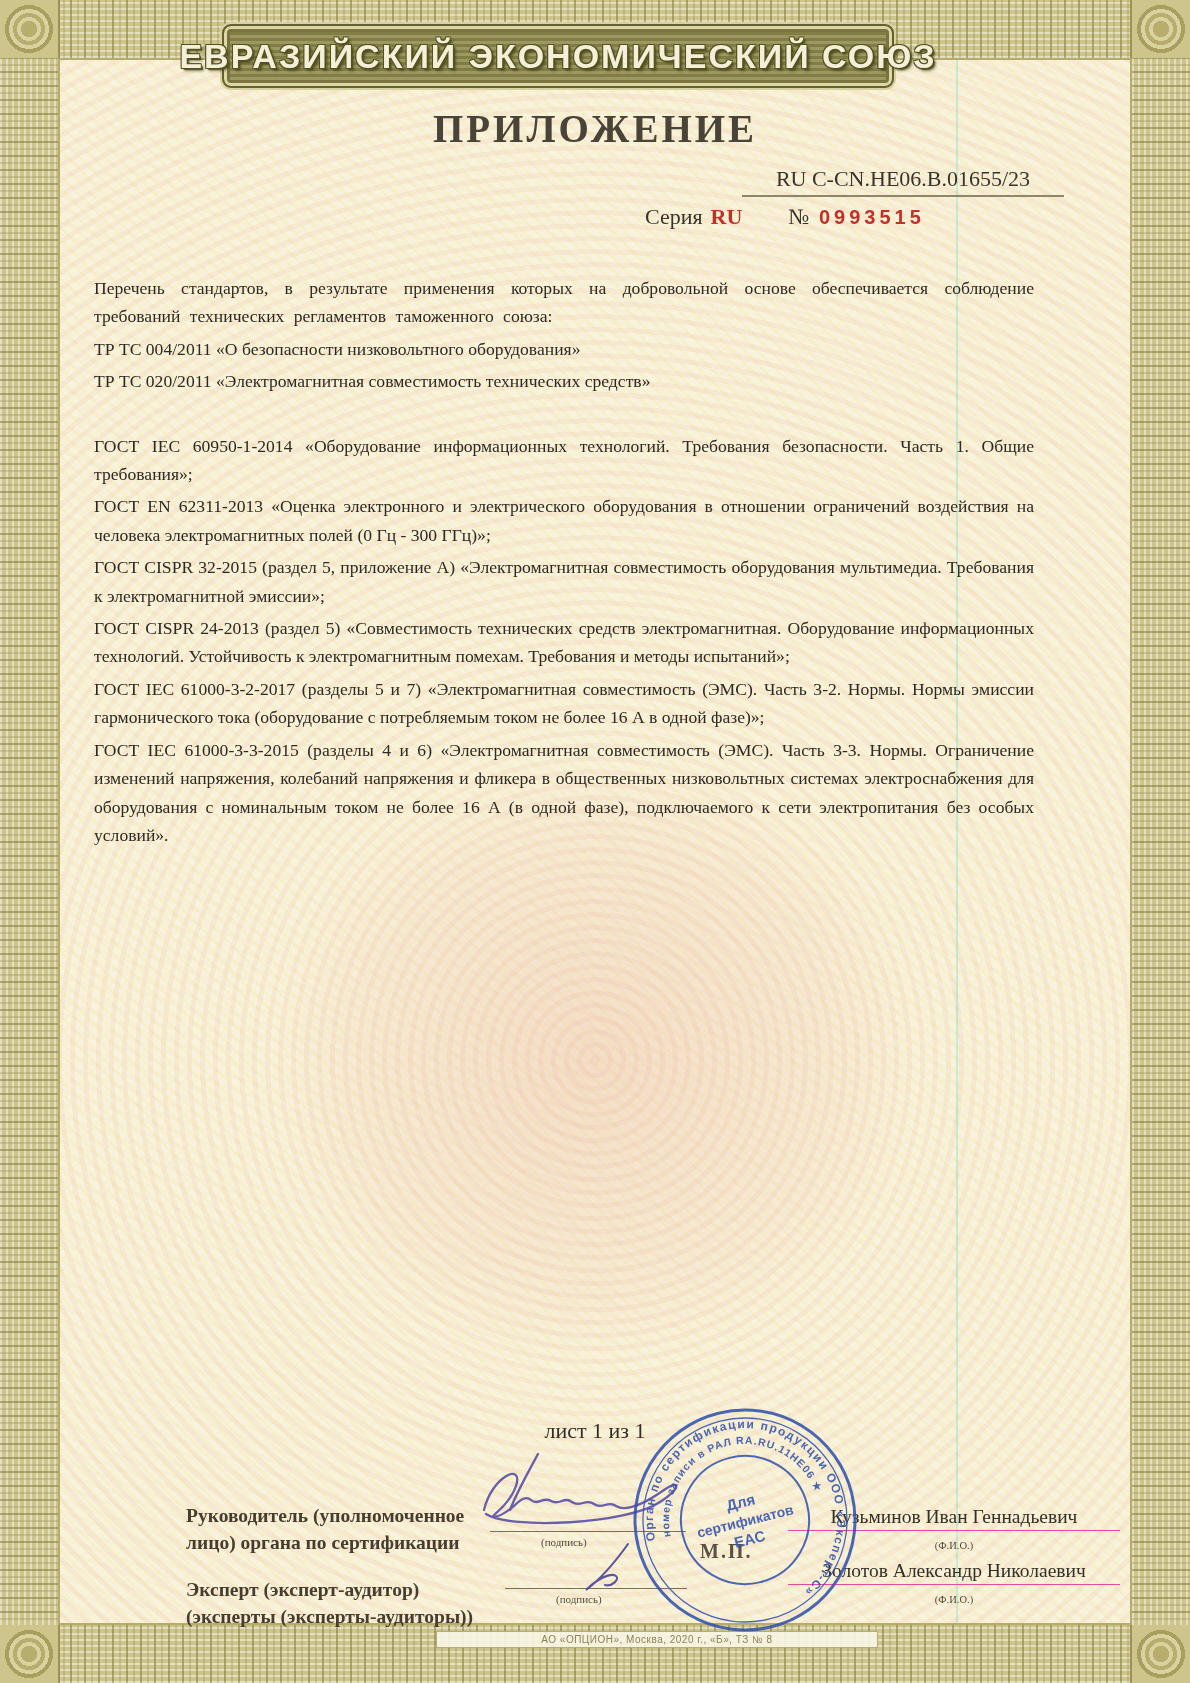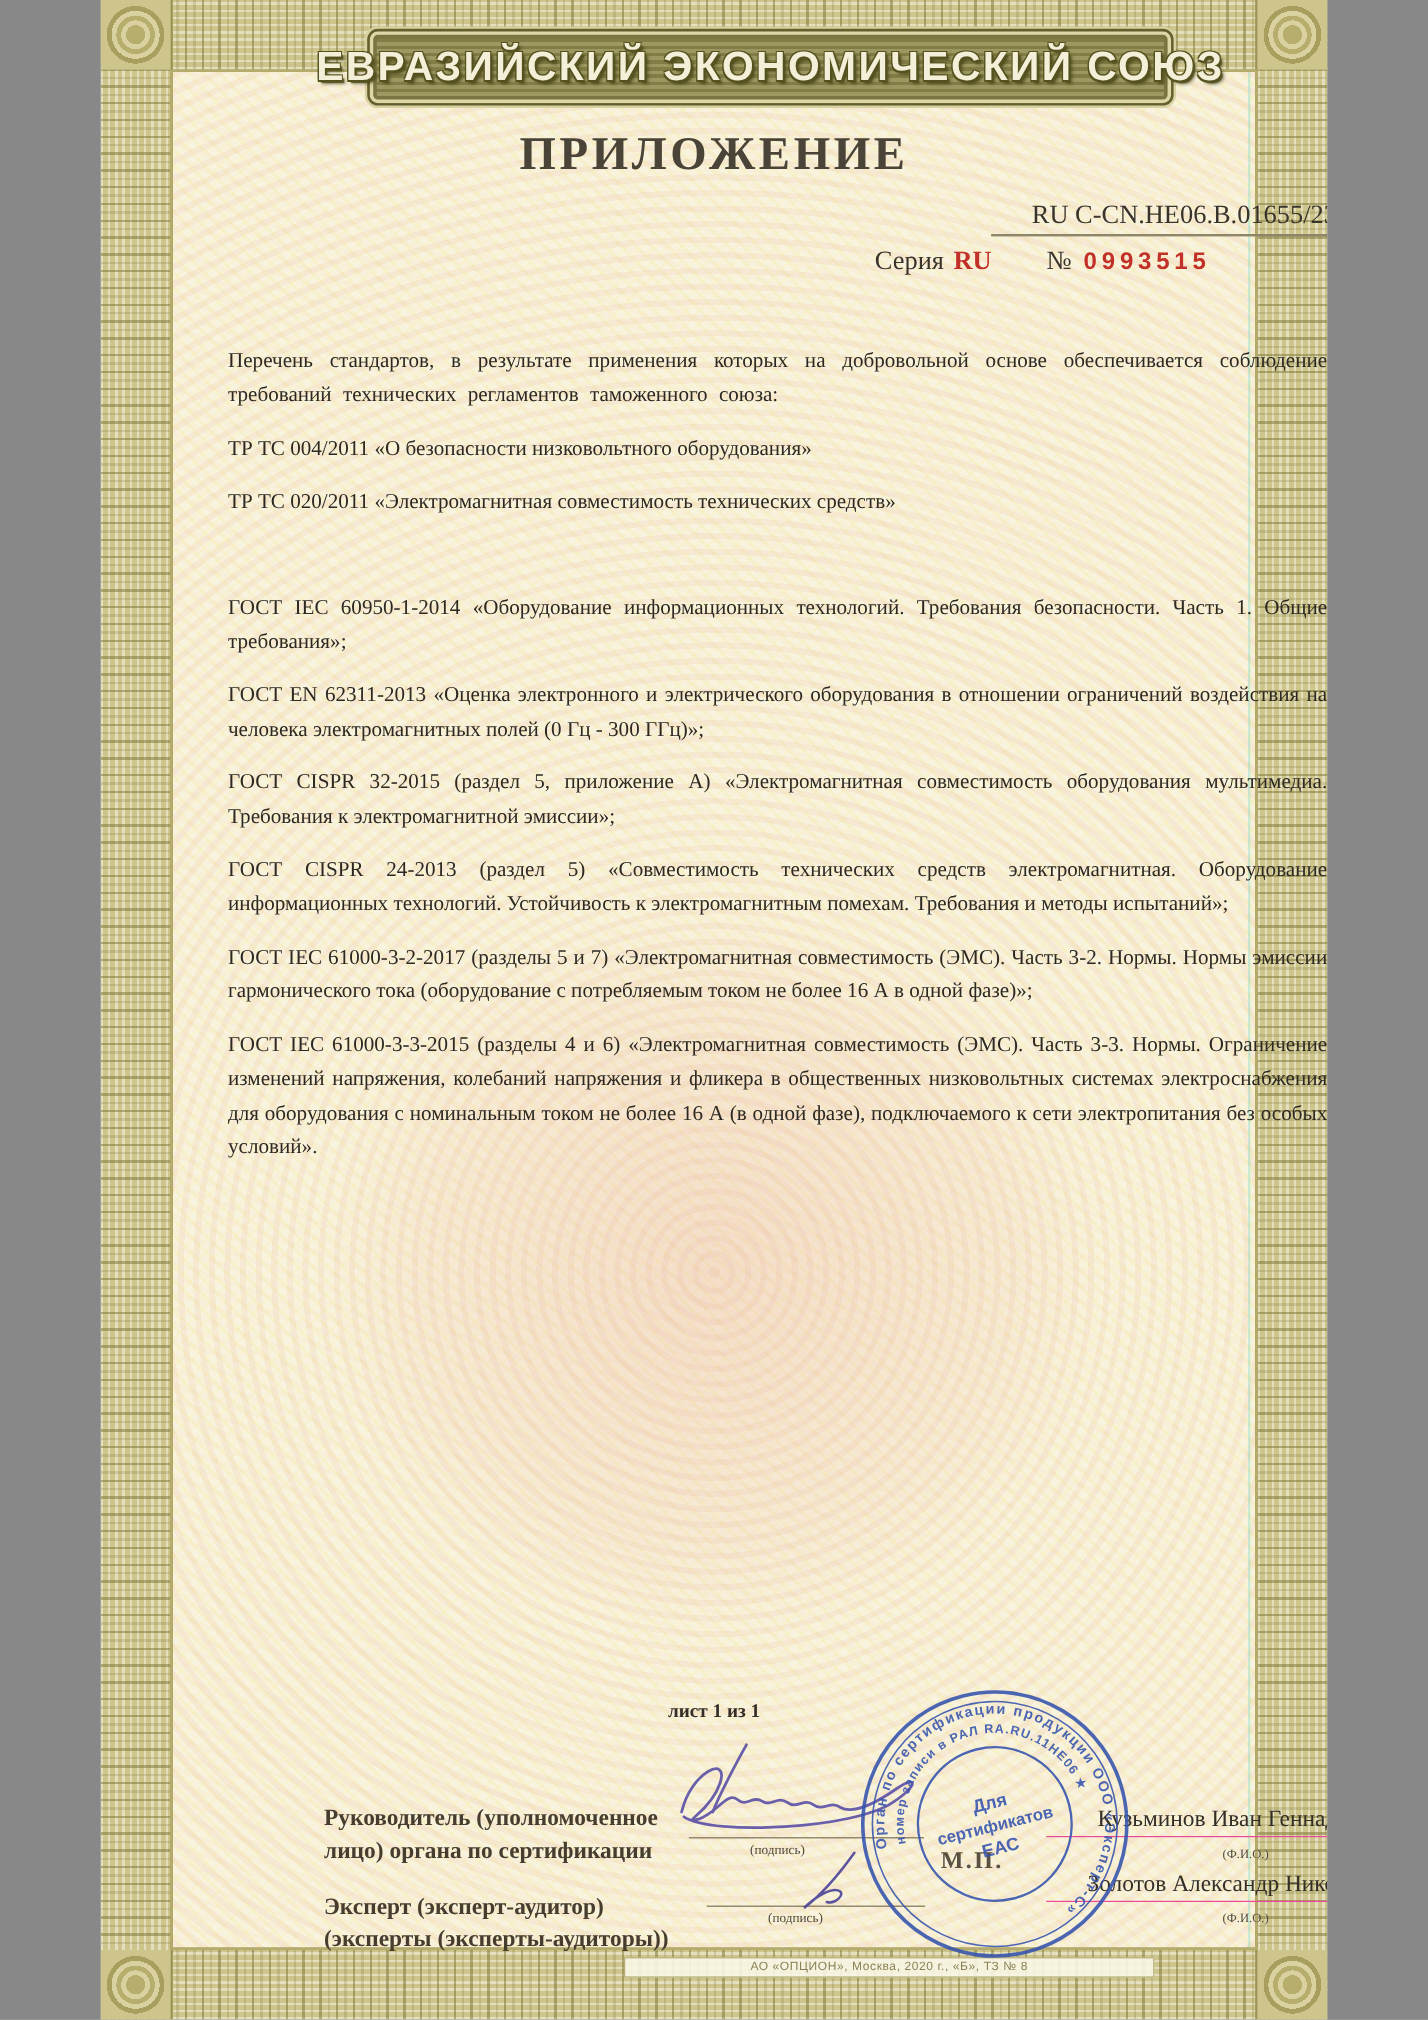--- a/index.html
+++ b/index.html
@@ -1,19 +1,19 @@
 <!DOCTYPE html>
 <html><head>
 <meta charset="utf-8">
 <style>
   html,body { margin:0; padding:0; background:#888; }
   .page {
-    position:relative; width:998px; height:1683px; margin:0 auto;
+    position:relative; width:1190px; height:1683px; margin:0 auto;
     background-color:#f8f3de; overflow:hidden;
-    font-family:"Liberation Serif", serif; color:#2e2a24;padding-left:24px;
+    font-family:"Liberation Serif", serif; color:#2e2a24;
   }
   
   .bg {
     position:absolute; inset:0;
     background-image:
       radial-gradient(ellipse 430px 400px at 50% 63%, rgba(232,166,148,0.28), rgba(232,166,148,0.10) 58%, transparent 76%),
       repeating-radial-gradient(circle at 50% 63%, rgba(224,150,134,0.10) 0 5px, transparent 5px 13px),
       repeating-linear-gradient(45deg, rgba(242,222,92,0.12) 0 3px, transparent 3px 9px),
       repeating-linear-gradient(-45deg, rgba(250,240,170,0.20) 0 2px, transparent 2px 8px),
       repeating-linear-gradient(20deg, rgba(238,190,170,0.07) 0 4px, transparent 4px 12px);
@@ -75,25 +75,25 @@
   .series-row { position:absolute; top:204px; left:645px; z-index:3; font-size:22px; color:#39342b; white-space:nowrap; }
   .series-ru { color:#c23128; font-weight:bold; margin-left:8px; }
   .blank-no-row { position:absolute; top:204px; left:788px; z-index:3; font-size:22px; color:#39342b; white-space:nowrap; }
   .blank-no { font-family:Liberation Sans, sans-serif; font-weight:bold; color:#c23128; letter-spacing:4px; font-size:20px; margin-left:10px; }
 
   
   .body-text {
     position:absolute; left:90px; top:270px; width:948px; z-index:3;
     font-size:17.6px; line-height:28.4px; text-align:justify; color:#2d2922;
   }
-  .body-text p { margin:16px; }
+  .body-text p { margin:4px; }
   .body-text p.wide { word-spacing:5px; }
   .body-gap { height:28px; }
 
-  .sheet-label { position:absolute; top:1418px; left:0; width:100%; text-align:center; z-index:3; font-size:16px; color:#332f27;font-weight:bold; }
+  .sheet-label { position:absolute; top:1418px; left:0; width:100%; text-align:center; z-index:3; font-size:22px; color:#332f27; }
 
   
   .role { position:absolute; left:186px; z-index:4; font-size:19.5px; font-weight:bold; color:#463d2f; line-height:26.5px; }
   .role1 { top:1503px; }
   .role2 { top:1577px; }
   .sig-line { position:absolute; z-index:4; border-bottom:1.5px solid #7a7258; }
   .sig-line1 { left:490px; top:1531px; width:196px; }
   .sig-line2 { left:505px; top:1588px; width:182px; }
   .sig-caption { position:absolute; z-index:4; font-size:11px; color:#514a3d; }
   .sig-caption1 { left:541px; top:1536px; }

